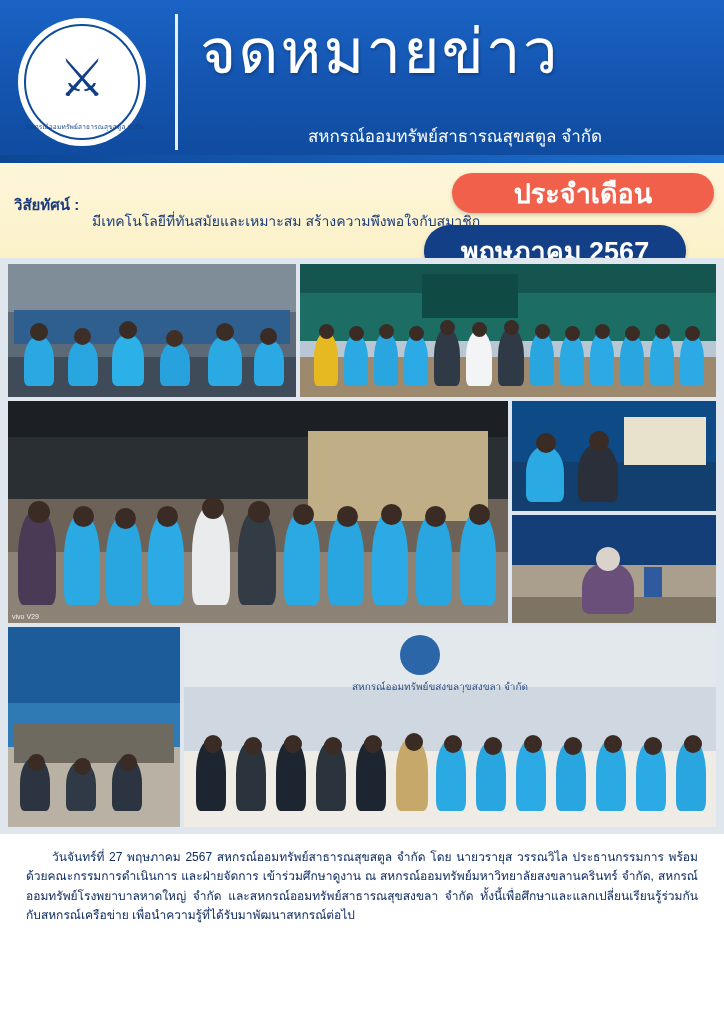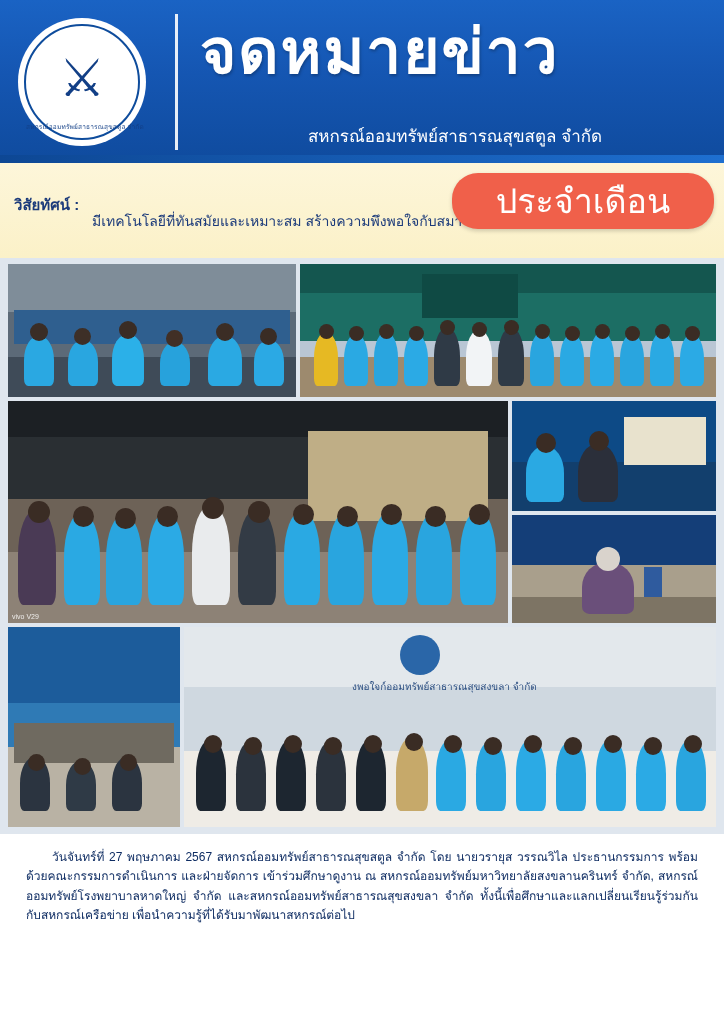--- a/index.html
+++ b/index.html
@@ -49,21 +49,21 @@
   .header-divider {
     position: absolute; left: 175px; top: 14px;
     width: 3px; height: 136px; background: #ffffff; opacity: .9;
   }
   .header-title {
     position: absolute; left: 200px; top: 18px;
     width: 510px;
     color: #ffffff;
     font-size: 62px;
     line-height: 1.1;
-    font-weight: bold;
+    font-weight: normal;
     letter-spacing: 2px;
     text-shadow: 1px 2px 3px rgba(0,0,0,.25);
   }
   .header-sub {
     position: absolute; left: 200px; top: 122px;
     width: 510px;
     color: #ffffff;
     font-size: 17px;
     text-align: center;
   }
@@ -82,25 +82,25 @@
     position: absolute; left: 92px; top: 23px;
     font-size: 14px; color: #1b3a7a;
   }
   .vision-line2 {
     position: absolute; left: 92px; top: 47px;
     font-size: 14px; color: #1b3a7a;
   }
 
   .month-pill {
     position: absolute; right: 10px; top: 10px;
-    width: 262px; height: 56px;
+    width: 262px; height: 40px;
     background: #f0604a;
     border-radius: 26px;
     display: flex; align-items: center; justify-content: center;
-    color: #ffffff; font-size: 34px; font-weight: normal;
+    color: #ffffff; font-size: 27px; font-weight: bold;
     box-shadow: 0 2px 4px rgba(0,0,0,.18);
   }
   .month-pill2 {
     position: absolute; right: 38px; top: 62px;
     width: 262px; height: 52px;
     background: #123f86;
     border-radius: 26px;
     display: flex; align-items: center; justify-content: center;
     color: #ffffff; font-size: 27px; font-weight: bold;
     box-shadow: 0 2px 4px rgba(0,0,0,.18);
@@ -161,20 +161,21 @@
     </div>
     <div class="header-divider"></div>
     <div class="header-title">จดหมายข่าว</div>
     <div class="header-sub">สหกรณ์ออมทรัพย์สาธารณสุขสตูล จำกัด</div>
   </div>
 
   <div class="vision">
     <div class="vision-label">วิสัยทัศน์ :</div>
     <div class="vision-line2">มีเทคโนโลยีที่ทันสมัยและเหมาะสม สร้างความพึงพอใจกับสมาชิก</div>
     <div class="month-pill">ประจำเดือน</div>
+    <div class="month-pill2">พฤษภาคม 2567</div>
   </div>
 
   <div class="collage">
 
     <div class="ph" style="left:8px; top:6px; width:288px; height:133px;">
       <div class="sky" style="background:#7f8d99;"></div>
       <div class="mid" style="background:#5c6a78;"></div>
       <div class="flr" style="background:#3f4b58;"></div>
       <div style="position:absolute;left:6px;top:46px;width:276px;height:34px;background:#2f5f8f;"></div>
       <div class="ppl" style="left:16px;width:30px;height:50px;background:#2aa8e2;"></div>
@@ -287,21 +288,21 @@
       <div class="ppl head" style="left:66px;bottom:52px;width:17px;height:17px;background:#3a2c24;"></div>
       <div class="ppl" style="left:104px;width:30px;height:54px;background:#2b3440;"></div>
       <div class="ppl head" style="left:112px;bottom:56px;width:17px;height:17px;background:#3a2c24;"></div>
     </div>
 
     <div class="ph" style="left:184px; top:369px; width:532px; height:200px;">
       <div class="sky" style="background:#cfd8e0;height:62%;"></div>
       <div class="flr" style="background:#efece6;height:38%;"></div>
       <div style="position:absolute;left:0;top:0;width:100%;height:30%;background:#e3e8ec;"></div>
       <div style="position:absolute;left:216px;top:8px;width:40px;height:40px;border-radius:50%;background:#2a66a8;"></div>
-      <div class="cap" style="left:168px;top:52px;font-size:10px;color:#2a4d80;opacity:1;">งพอใจก์ออมทรัพย์สาธารณสุขสงขลา จำกัด</div>
+      <div class="cap" style="left:168px;top:52px;font-size:10px;color:#2a4d80;opacity:1;">สหกรณ์ออมทรัพย์ขสงขลาุขสงขลา จำกัด</div>
       <div class="ppl" style="left:12px;width:30px;height:72px;background:#1d2630;"></div>
       <div class="ppl head" style="left:20px;bottom:74px;width:18px;height:18px;background:#3a2c24;"></div>
       <div class="ppl" style="left:52px;width:30px;height:70px;background:#2b333d;"></div>
       <div class="ppl head" style="left:60px;bottom:72px;width:18px;height:18px;background:#3a2c24;"></div>
       <div class="ppl" style="left:92px;width:30px;height:72px;background:#1d2630;"></div>
       <div class="ppl head" style="left:100px;bottom:74px;width:18px;height:18px;background:#3a2c24;"></div>
       <div class="ppl" style="left:132px;width:30px;height:70px;background:#2b333d;"></div>
       <div class="ppl head" style="left:140px;bottom:72px;width:18px;height:18px;background:#3a2c24;"></div>
       <div class="ppl" style="left:172px;width:30px;height:72px;background:#1d2630;"></div>
       <div class="ppl head" style="left:180px;bottom:74px;width:18px;height:18px;background:#3a2c24;"></div>

